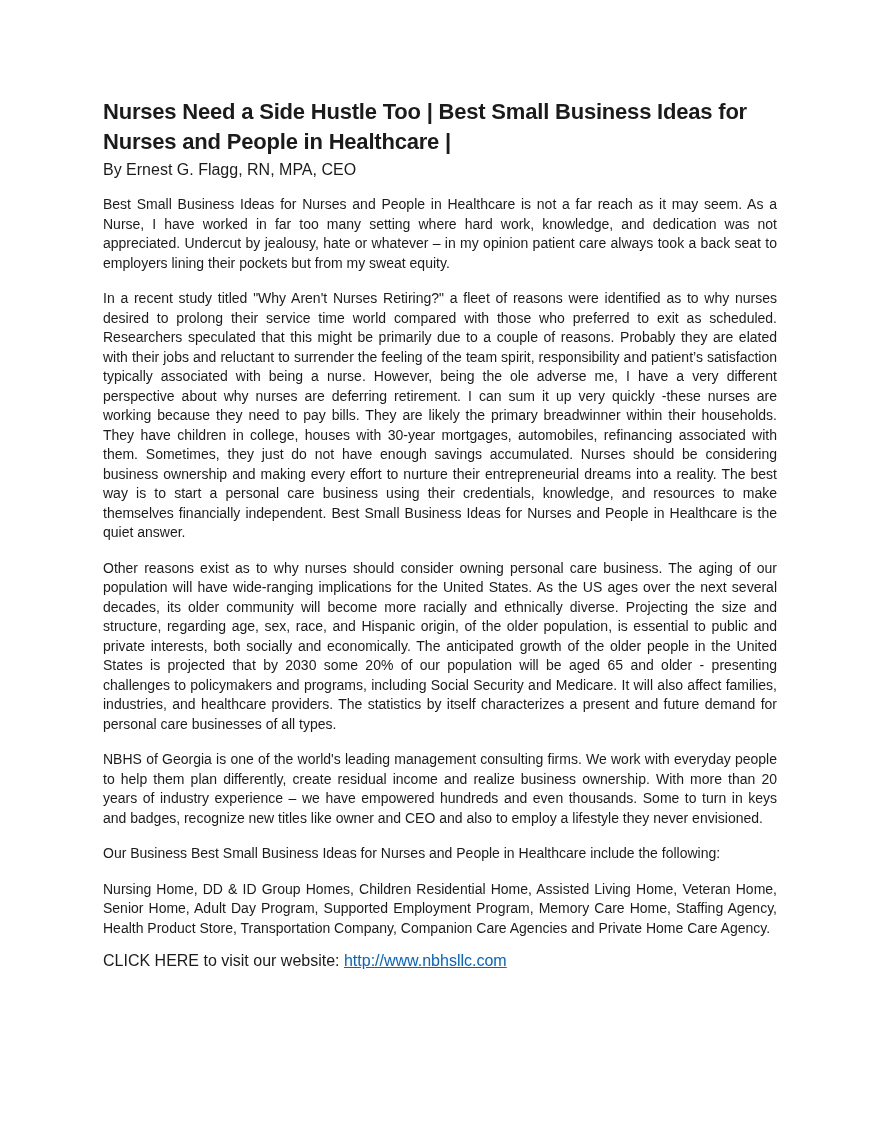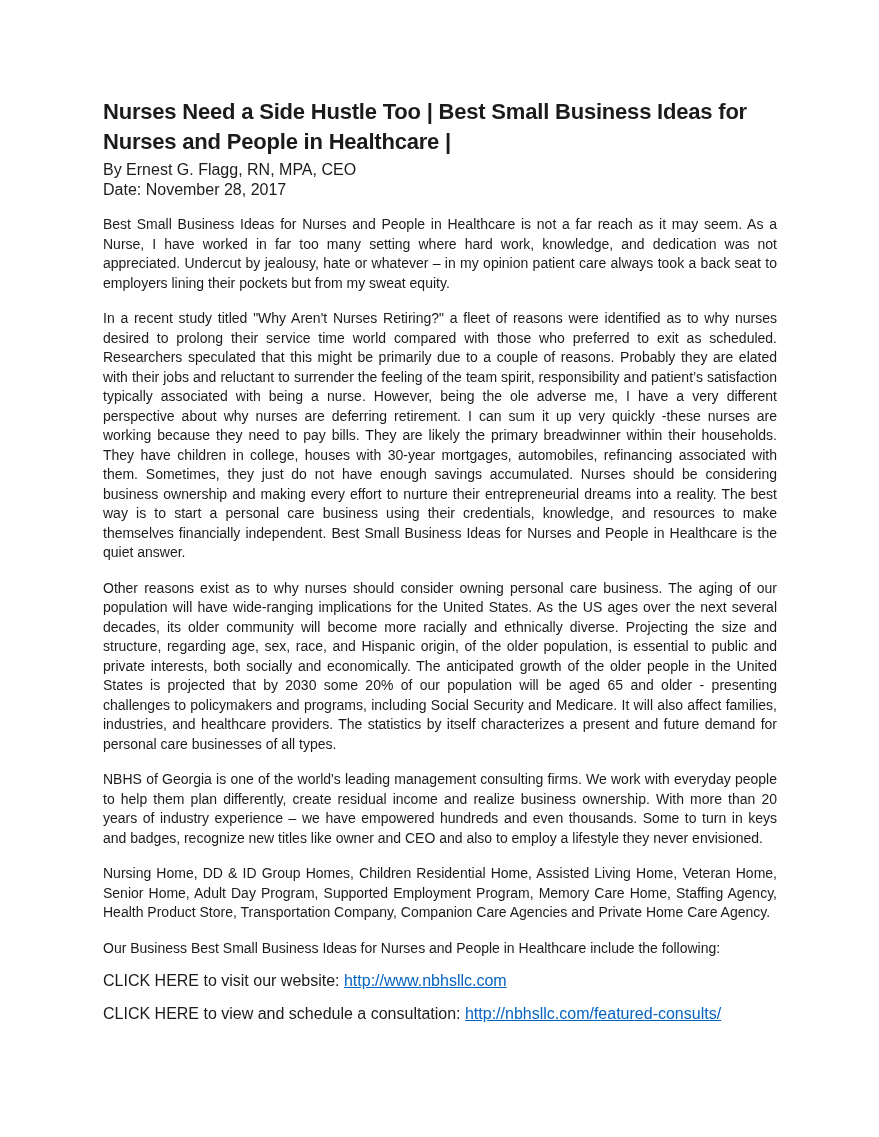--- a/index.html
+++ b/index.html
@@ -61,36 +61,32 @@
 </style>
 </head>
 <body>
 
 <div class="page">
 
   <h1 class="article-title">Nurses Need a Side Hustle Too | Best Small Business Ideas for Nurses and People in Healthcare |</h1>
 
   <p class="meta-line">By Ernest G. Flagg, RN, MPA, CEO</p>
 
-  <p class="meta-line">Date: November 28, 2017</p>
 
   <p class="body-par first">Best Small Business Ideas for Nurses and People in Healthcare is not a far reach as it may seem.  As a Nurse, I have worked in far too many setting where hard work, knowledge, and dedication was not appreciated.  Undercut by jealousy, hate or whatever – in my opinion patient care always took a back seat to employers lining their pockets but from my sweat equity.</p>
 
   <p class="body-par">In a recent study titled "Why Aren't Nurses Retiring?" a fleet of reasons were identified as to why nurses desired to prolong their service time world compared with those who preferred to exit as scheduled.  Researchers speculated that this might be primarily due to a couple of reasons. Probably they are elated with their jobs and reluctant to surrender the feeling of the team spirit, responsibility and patient’s satisfaction typically associated with being a nurse. However, being the ole adverse me, I have a very different perspective about why nurses are deferring retirement. I can sum it up very quickly -these nurses are working because they need to pay bills.  They are likely the primary breadwinner within their households. They have children in college, houses with 30-year mortgages, automobiles, refinancing associated with them. Sometimes, they just do not have enough savings accumulated. Nurses should be considering business ownership and making every effort to nurture their entrepreneurial dreams into a reality.  The best way is to start a personal care business using their credentials, knowledge, and resources to make themselves financially independent.  Best Small Business Ideas for Nurses and People in Healthcare is the quiet answer.</p>
 
   <p class="body-par">Other reasons exist as to why nurses should consider owning personal care business.  The aging of our population will have wide-ranging implications for the United States. As the US ages over the next several decades, its older community will become more racially and ethnically diverse. Projecting the size and structure, regarding age, sex, race, and Hispanic origin, of the older population, is essential to public and private interests, both socially and economically. The anticipated growth of the older people in the United States is projected that by 2030 some 20% of our population will be aged 65 and older - presenting challenges to policymakers and programs, including Social Security and Medicare. It will also affect families, industries, and healthcare providers.  The statistics by itself characterizes a present and future demand for personal care businesses of all types.</p>
 
   <p class="body-par">NBHS of Georgia is one of the world's leading management consulting firms. We work with everyday people to help them plan differently, create residual income and realize business ownership. With more than 20 years of industry experience – we have empowered hundreds and even thousands. Some to turn in keys and badges, recognize new titles like owner and CEO and also to employ a lifestyle they never envisioned.</p>
 
+  <p class="body-par">Our Business Best Small Business Ideas for Nurses and People in Healthcare include the following:</p>
+
   <p class="body-par">Nursing Home, DD &amp; ID Group Homes, Children Residential Home, Assisted Living Home, Veteran Home, Senior Home, Adult Day Program, Supported Employment Program, Memory Care Home, Staffing Agency, Health Product Store, Transportation Company, Companion Care Agencies and Private Home Care Agency.</p>
-
-  <p class="body-par">Our Business Best Small Business Ideas for Nurses and People in Healthcare include the following:</p>
 
   <p class="cta-line">
     <span>CLICK HERE to visit our website: </span><a class="doc-link" href="#">http://www.nbhsllc.com</a>
   </p>
 
 
-  <p class="cta-line">
-    <span>CLICK HERE to view and schedule a consultation: </span><a class="doc-link" href="#">http://nbhsllc.com/featured-consults/</a>
-  </p>
 
 </div>
 
 </body></html>

